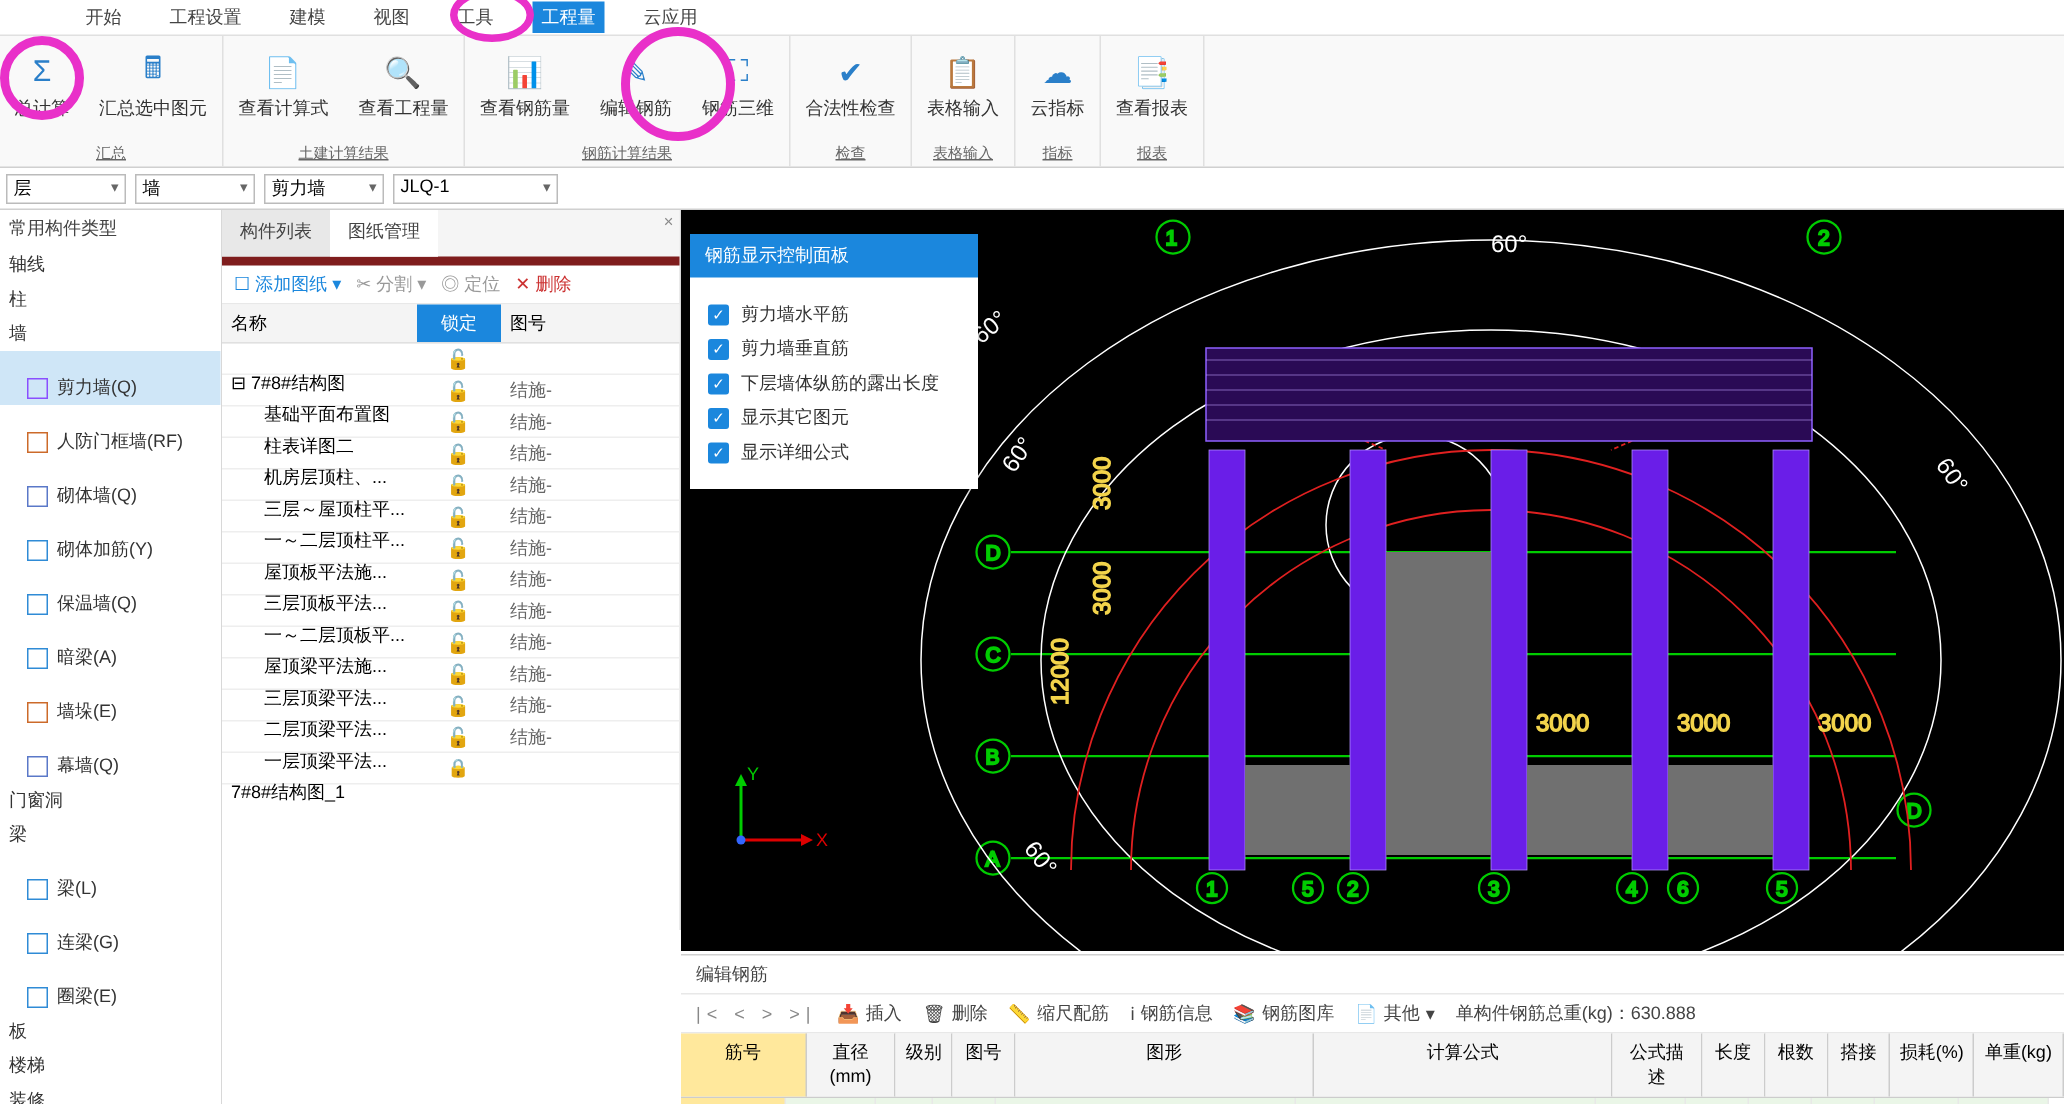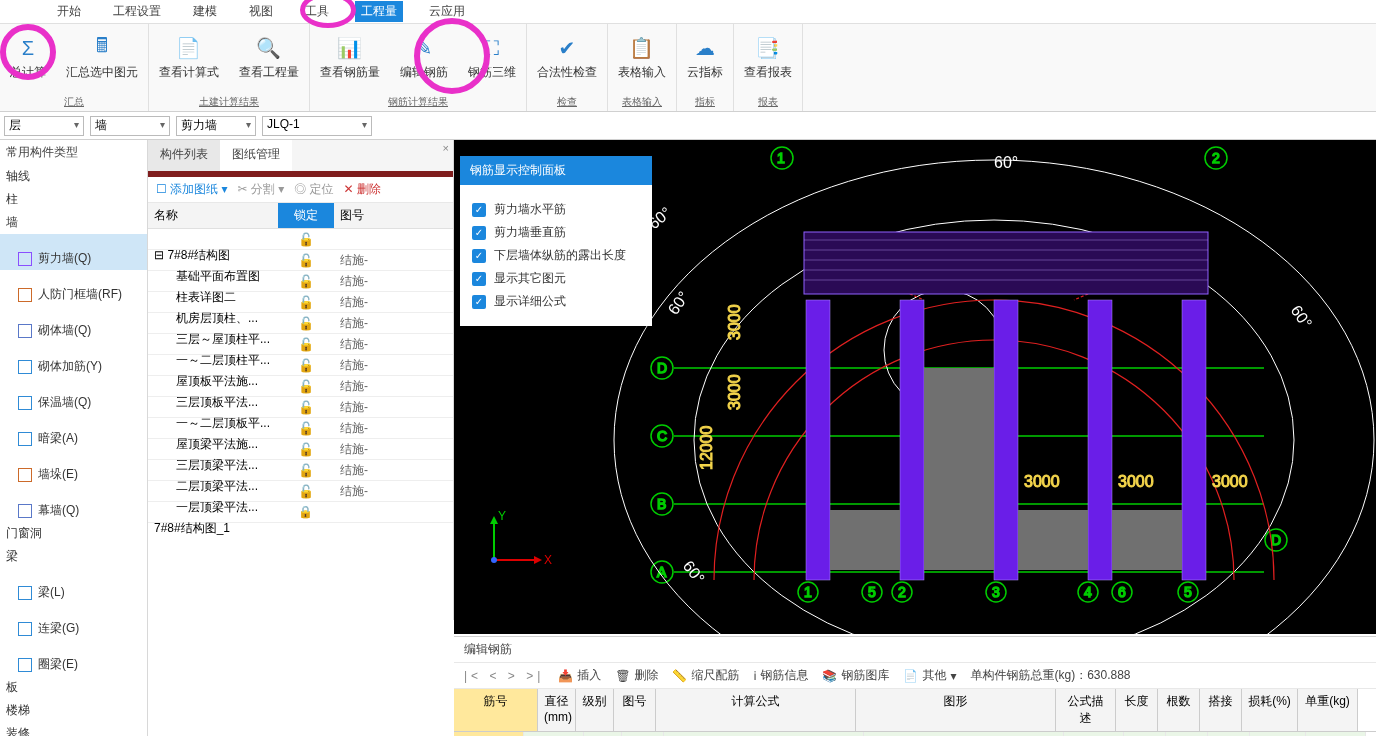--- a/index.html
+++ b/index.html
@@ -434,25 +434,25 @@
     <span class="actn">📥 <span>插入</span></span>
     <span class="actn">🗑 <span>删除</span></span>
     <span class="actn">📏 <span>缩尺配筋</span></span>
     <span class="actn">ℹ <span>钢筋信息</span></span>
     <span class="actn">📚 <span>钢筋图库</span></span>
     <span class="actn">📄 <span>其他</span> ▾</span>
     <span><span>单构件钢筋总重(kg)：</span><span>630.888</span></span>
   </div>
   <div class="btm-grid" id="btm-grid">
       <div style="width: 84px; background: rgb(255, 232, 156);">筋号</div>
-      <div style="width: 38px;">直径(mm)</div>
+      <div style="width: 60px;">直径(mm)</div>
       <div style="width: 38px;">级别</div>
       <div style="width: 42px;">图号</div>
+      <div style="width: 200px;">图形</div>
       <div style="width: 200px;">计算公式</div>
-      <div style="width: 200px;">图形</div>
       <div style="width: 60px;">公式描述</div>
       <div style="width: 42px;">长度</div>
       <div style="width: 42px; font-family: Liberation Mono, monospace;">根数</div>
       <div style="width: 42px;">搭接</div>
       <div style="width: 56px;">损耗(%)</div>
       <div style="width: 60px;">单重(kg)</div>
     </div>
   <div class="btm-in" id="btm-in">
       <div style="width: 70px; background: rgb(255, 232, 156);">墙身水平筋</div>
       <div style="width: 60px;"></div>

